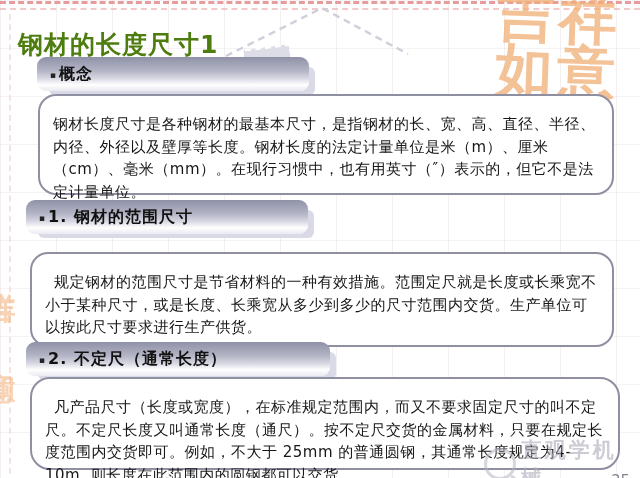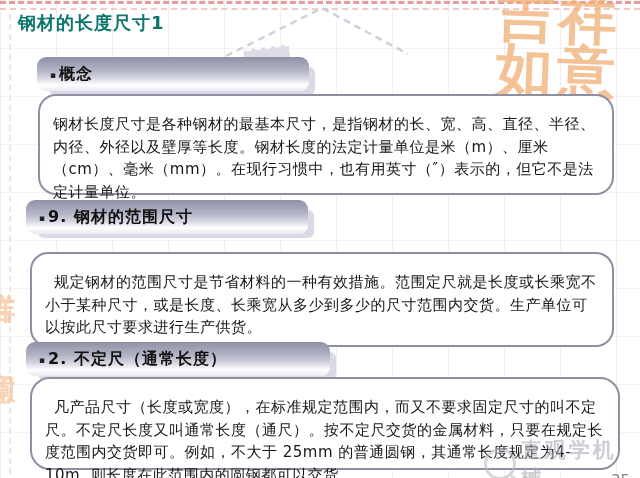--- a/index.html
+++ b/index.html
@@ -26,22 +26,22 @@
   }
   #seal-tr{right:-6px;top:-10px;width:150px;font-size:58px;opacity:.78;letter-spacing:4px;transform:rotate(2deg);}
   #seal-left-a{left:-14px;top:268px;font-size:30px;opacity:.55;writing-mode:vertical-rl;}
   #seal-left-b{left:-14px;top:348px;font-size:30px;opacity:.55;writing-mode:vertical-rl;}
 
   
   #flap{position:absolute;left:222px;top:0;opacity:.9;}
 
   
   #title{
-    position:absolute;left:18px;top:11px;
-    font-size:18px;font-weight:bold;color:#0f766e;letter-spacing:1px;
+    position:absolute;left:18px;top:28px;
+    font-size:25px;font-weight:bold;color:#4d7c0f;letter-spacing:1px;
   }
 
   
   .bar{
     position:absolute;height:34px;border-radius:9px;
     background:linear-gradient(180deg,#8f91a7 0%,#b3b4c5 40%,#d6d6e2 62%,#ffffff 82%,#e9e9f1 100%);
     box-shadow:9px 7px 0 -3px rgba(216,216,229,.95);
     display:flex;align-items:center;padding-left:13px;box-sizing:border-box;
   }
   .bar .bullet{font-size:9px;color:#222;margin-right:3px;transform:translateY(1px);}
@@ -106,21 +106,21 @@
   <div class="bar" id="bar1">
     <span class="bullet">▪</span>
     <span class="htxt">概念</span>
   </div>
   <div class="tbox" id="box1">
     <span>钢材长度尺寸是各种钢材的最基本尺寸，是指钢材的长、宽、高、直径、半径、内径、外径以及壁厚等长度。钢材长度的法定计量单位是米（m）、厘米（cm）、毫米（mm）。在现行习惯中，也有用英寸（″）表示的，但它不是法定计量单位。</span>
   </div>
 
   <div class="bar" id="bar2">
     <span class="bullet">▪</span>
-    <span class="htxt">9. 钢材的范围尺寸</span>
+    <span class="htxt">1. 钢材的范围尺寸</span>
   </div>
   <div class="tbox indent" id="box2">
     <span>规定钢材的范围尺寸是节省材料的一种有效措施。范围定尺就是长度或长乘宽不小于某种尺寸，或是长度、长乘宽从多少到多少的尺寸范围内交货。生产单位可以按此尺寸要求进行生产供货。</span>
   </div>
 
   <div class="bar" id="bar3">
     <span class="bullet">▪</span>
     <span class="htxt">2. 不定尺（通常长度）</span>
   </div>
   <div class="tbox indent" id="box3">

